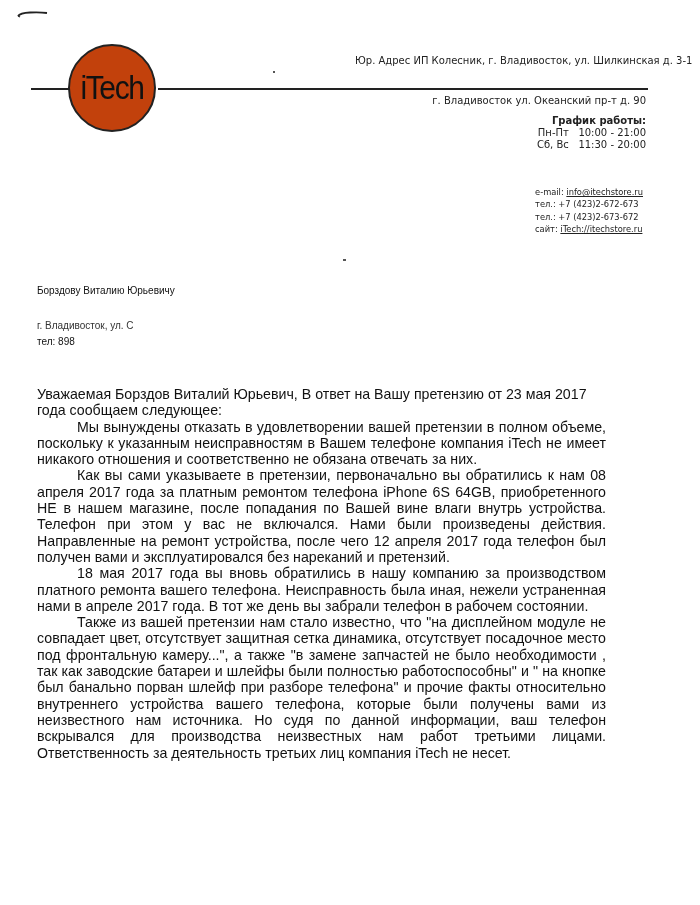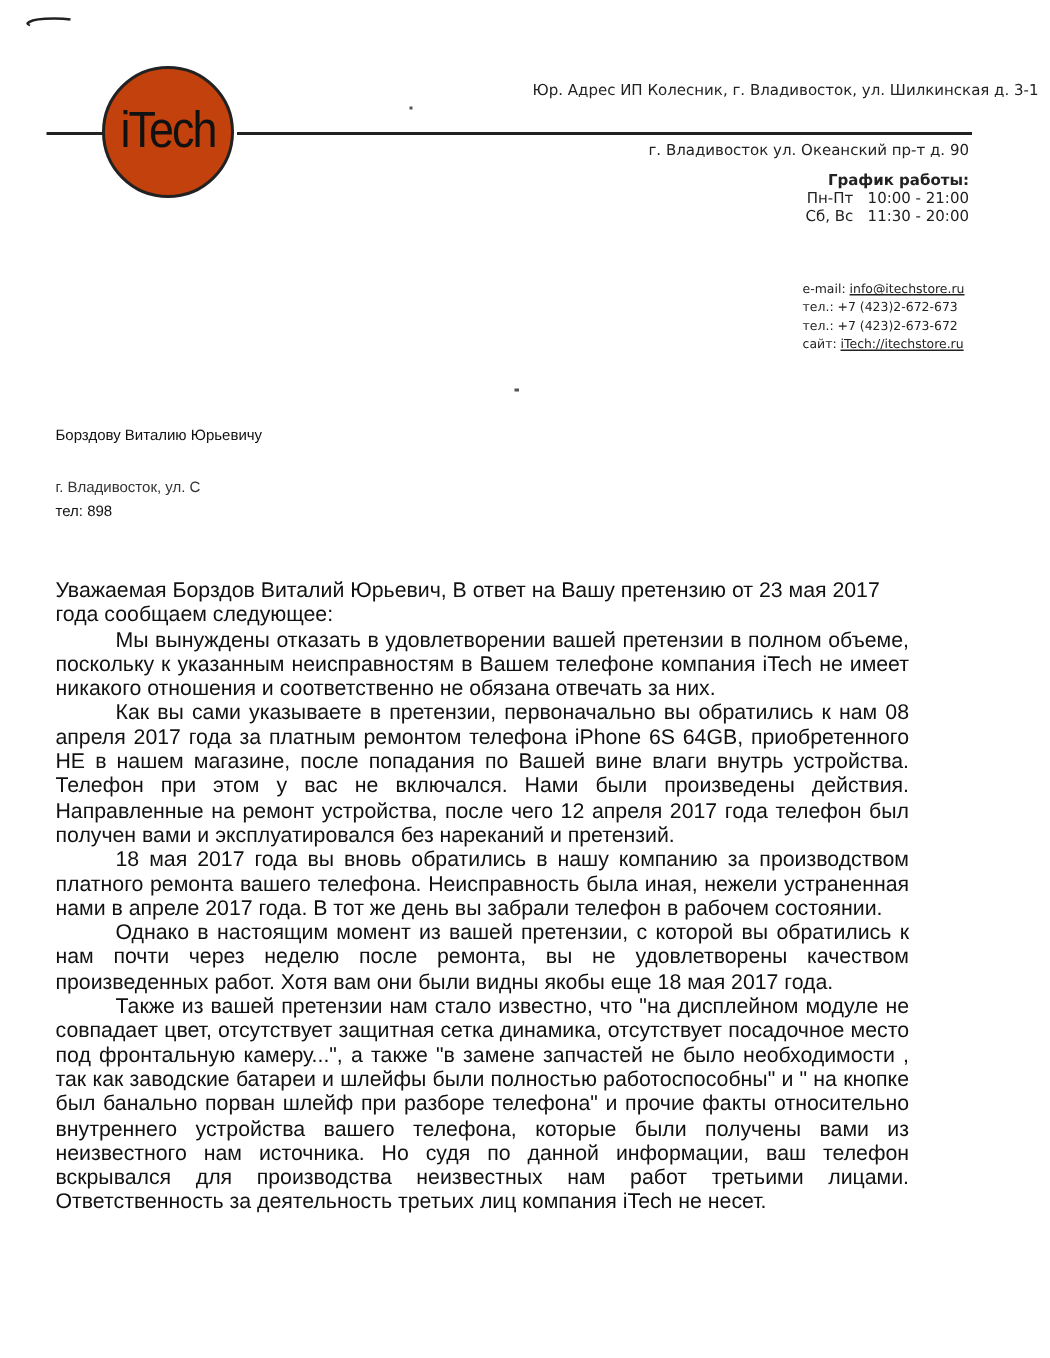--- a/index.html
+++ b/index.html
@@ -61,15 +61,14 @@
   <div>Борздову Виталию Юрьевичу</div>
   <div style="color:#333;margin-top:19px;">г. Владивосток, ул. С</div>
   <div>тел: 898</div>
 </div>
 
 <div class="letter">
   <p style="text-align:left;">Уважаемая Борздов Виталий Юрьевич, В ответ на Вашу претензию от 23 мая 2017 года сообщаем следующее:</p>
   <p class="indent">Мы вынуждены отказать в удовлетворении вашей претензии в полном объеме, поскольку к указанным неисправностям в Вашем телефоне компания iTech не имеет никакого отношения и соответственно не обязана отвечать за них.</p>
   <p class="indent">Как вы сами указываете в претензии, первоначально вы обратились к нам 08 апреля 2017 года за платным ремонтом телефона iPhone 6S 64GB, приобретенного НЕ в нашем магазине, после попадания по Вашей вине влаги внутрь устройства. Телефон при этом у вас не включался. Нами были произведены действия. Направленные на ремонт устройства, после чего 12 апреля 2017 года телефон был получен вами и эксплуатировался без нареканий и претензий.</p>
   <p class="indent">18 мая 2017 года вы вновь обратились в нашу компанию за производством платного ремонта вашего телефона. Неисправность была иная, нежели устраненная нами в апреле 2017 года. В тот же день вы забрали телефон в рабочем состоянии.</p>
-  <p class="indent">Однако в настоящим момент из вашей претензии, с которой вы обратились к нам почти через неделю после ремонта, вы не удовлетворены качеством произведенных работ. Хотя вам они были видны якобы еще 18 мая 2017 года.</p>
   <p class="indent">Также из вашей претензии нам стало известно, что "на дисплейном модуле не совпадает цвет, отсутствует защитная сетка динамика, отсутствует посадочное место под фронтальную камеру...", а также "в замене запчастей не было необходимости , так как заводские батареи и шлейфы были полностью работоспособны" и  " на кнопке был банально порван шлейф при разборе телефона" и прочие факты относительно внутреннего устройства вашего телефона, которые были получены вами из неизвестного нам источника. Но судя по данной информации, ваш телефон вскрывался для производства неизвестных нам работ третьими лицами. Ответственность за деятельность третьих лиц компания iTech не несет.</p>
 </div>
 
 </body></html>

